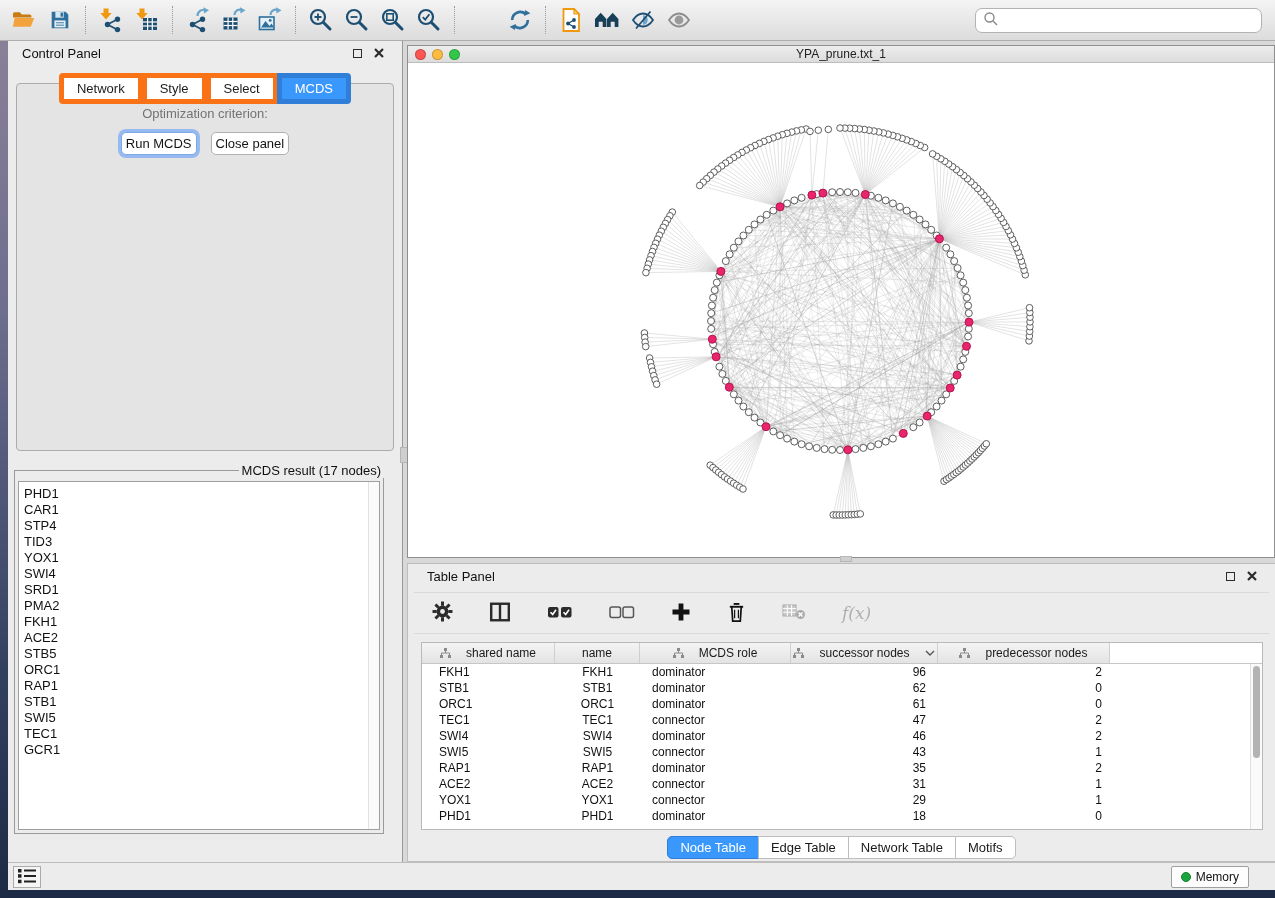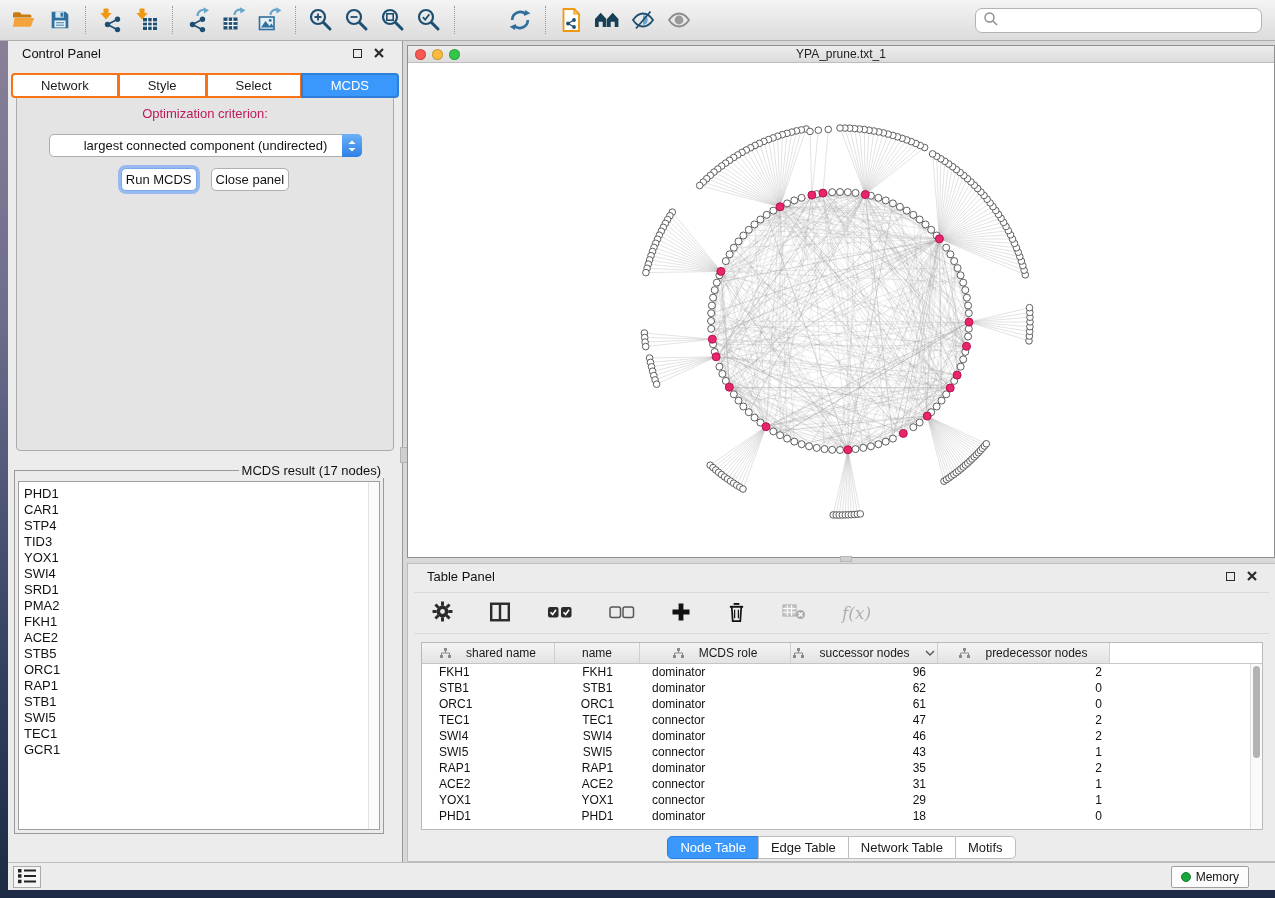--- a/index.html
+++ b/index.html
@@ -22,27 +22,27 @@
   
   .content { position:absolute; left:8px; top:41px; width:1267px; height:821px; background:#d8d8d8; }
   
   .control-panel { position:absolute; left:0; top:0; width:395px; height:821px; background:#ececec; border-right:1px solid #989898; }
   .panel-header { height:24px; display:flex; align-items:center; padding:0 14px; }
   .panel-title { font-size:13px; color:#111; }
   .panel-header .spacer { flex:1; }
   .winbtn { width:18px; height:18px; display:flex; align-items:center; justify-content:center; margin-left:4px; }
   .float-glyph { width:9px; height:9px; border:1.5px solid #2b2b2b; display:inline-block; }
   .tabs-row { display:flex; justify-content:center; margin-top:8px; position:relative; z-index:2; }
-  .seg { border:2px solid #f97316; background:#fff; padding:3px 28px; font-size:13px; margin-left:-1px; color:#1c1c1c; }
+  .seg { border:5px solid #f97316; background:#fff; padding:3px 13px; font-size:13px; margin-left:-1px; color:#1c1c1c; }
   .seg:first-child { border-radius:4px 0 0 4px; margin-left:0; }
   .seg:last-child { border-radius:0 4px 4px 0; }
   .seg.active { background:#3a98fc; border-color:#2f7ed8; color:#fff; }
   .tab-content { position:absolute; left:8px; right:8px; top:42px; height:368px; background:#e4e4e4;
     border:1px solid #ababab; border-radius:4px; }
-  .opt-label { text-align:center; margin-top:22px; font-size:13px; color:#be185d; }
+  .opt-label { text-align:center; margin-top:22px; font-size:13px; color:#737373; }
   .dropdown { width:313px; height:23px; margin:13px auto 0; background:#fff; border:1px solid #adadad;
     border-radius:5px; display:flex; align-items:center; position:relative; }
   .dropdown .dd-text { flex:1; text-align:center; font-size:13px; padding-left:20px; color:#141414;
     white-space:nowrap; overflow:hidden; }
   .dd-stepper { width:20px; height:23px; margin-right:-1px; border-radius:0 5px 5px 0;
     background:linear-gradient(#6cb1f7,#2d80e4); display:flex; flex-direction:column; align-items:center; justify-content:center; }
   .dd-stepper svg { display:block; }
   .btn-row { display:flex; justify-content:center; gap:14px; margin-top:11px; }
   .mac-btn { height:23px; padding:0 4px; background:#fff; border:1px solid #b0b0b0; border-radius:5px;
     font-size:13px; font-family:"Liberation Sans",sans-serif; color:#141414; }
@@ -313,29 +313,20 @@
         </span>
     </div>
     <div class="tabs-row">
       <div class="seg">Network</div>
       <div class="seg">Style</div>
       <div class="seg">Select</div>
       <div class="seg active">MCDS</div>
     </div>
     <div class="tab-content">
       <div class="opt-label">Optimization criterion:</div>
-      <div class="dropdown">
-        <span class="dd-text">largest connected component (undirected)</span>
-        <span class="dd-stepper">
-            <svg width="10" height="14" viewBox="0 0 10 14">
-              <path d="M1.5 5 5 1.5 8.5 5z" fill="#fff"></path>
-              <path d="M1.5 9 5 12.5 8.5 9z" fill="#fff"></path>
-            </svg>
-          </span>
-      </div>
       <div class="btn-row">
         <button class="mac-btn focused">Run MCDS</button>
         <button class="mac-btn">Close panel</button>
       </div>
     </div>
     <fieldset class="mcds-group">
       <legend>MCDS result (17 nodes)</legend>
       <div class="mcds-scroll">
         <div class="mcds-list" id="mcds-list">
             <div class="mcds-item">PHD1</div>

